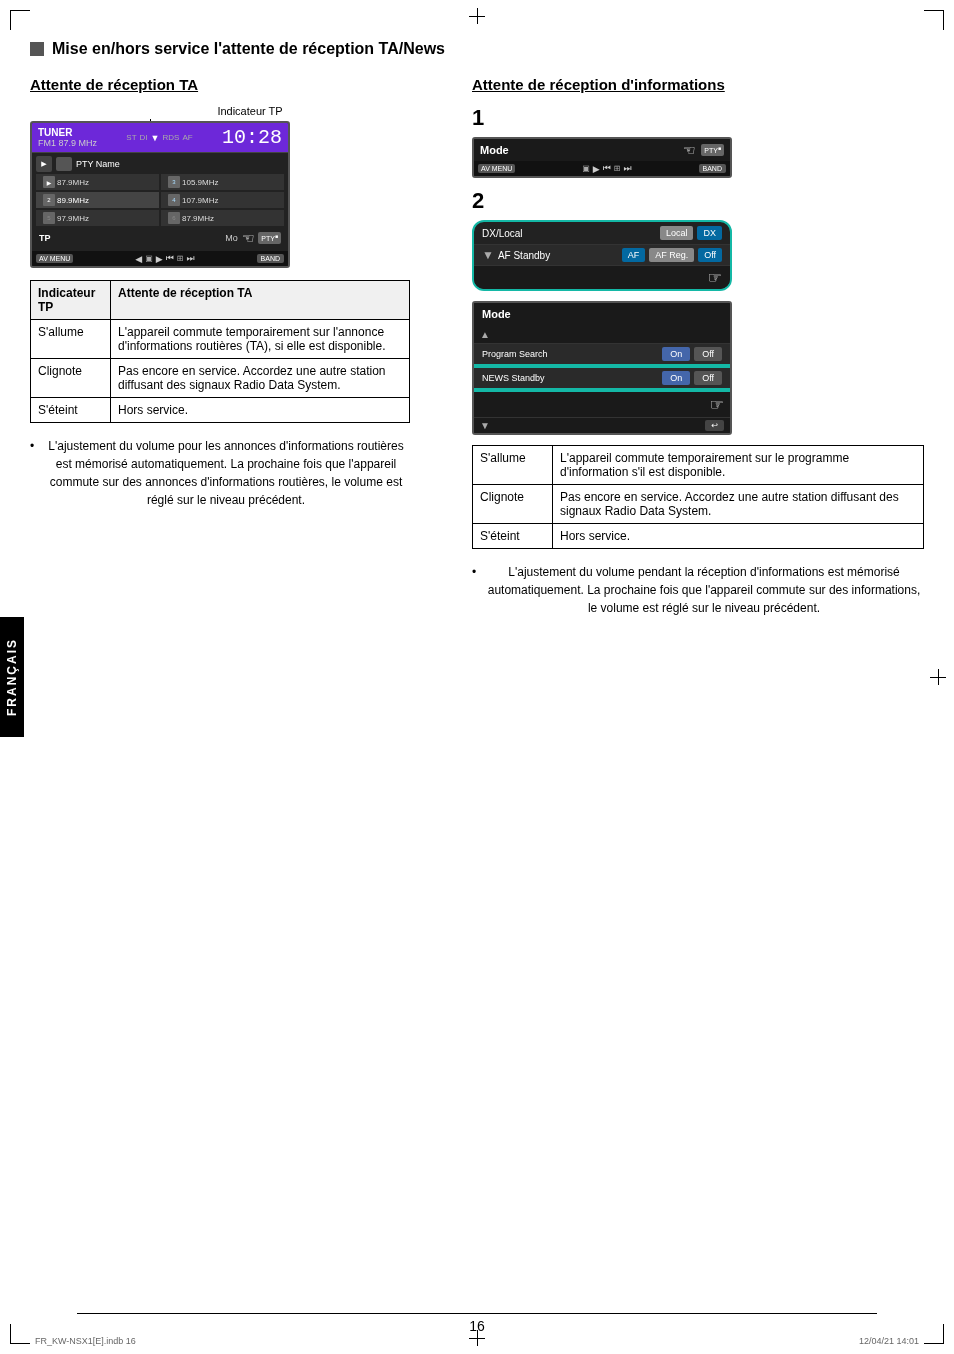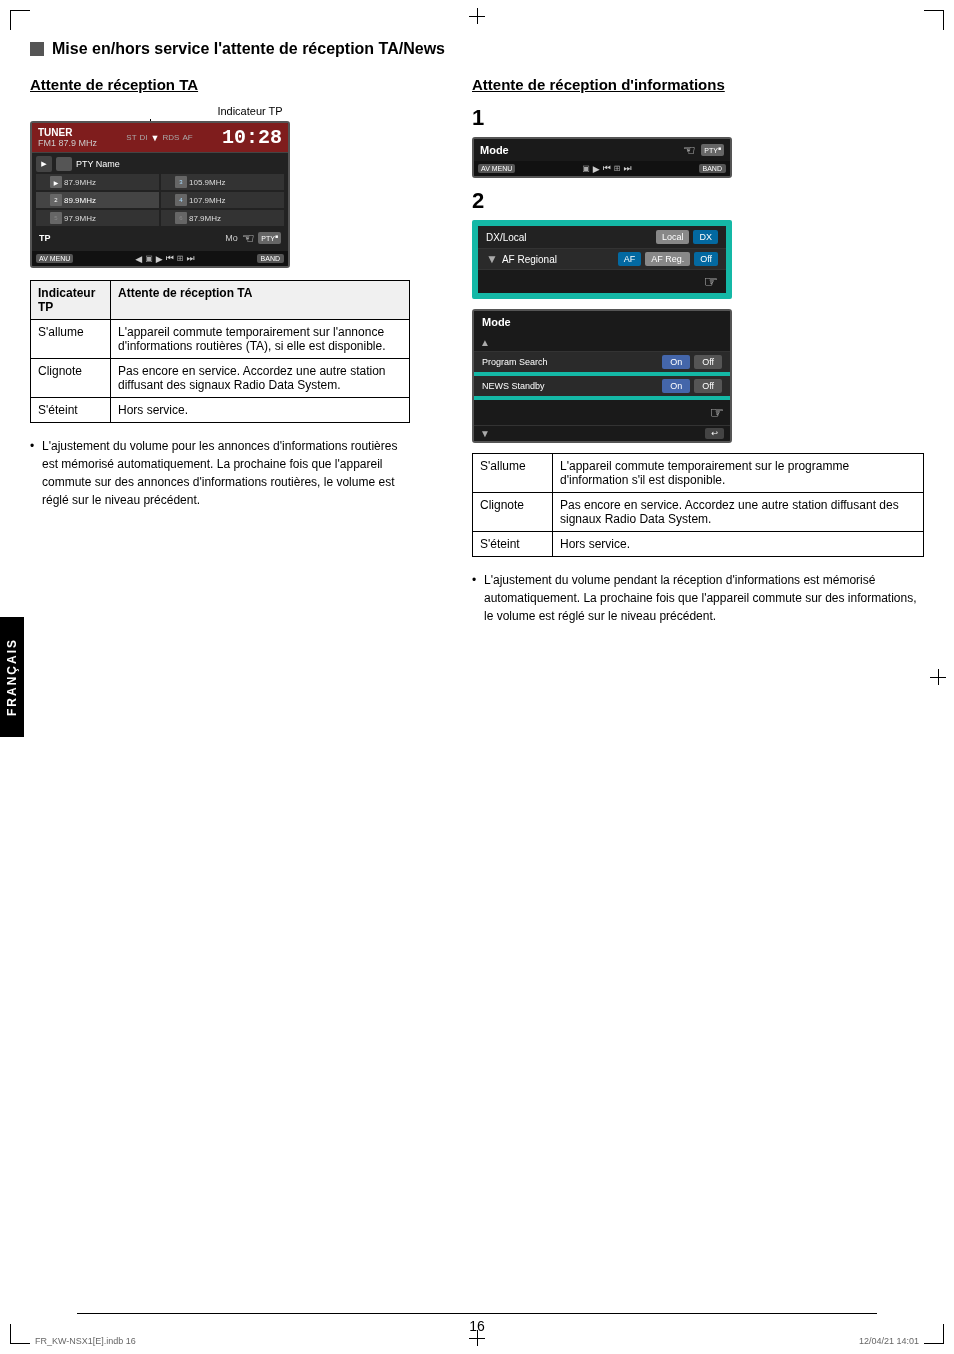--- a/index.html
+++ b/index.html
@@ -132,40 +132,40 @@
     .tuner-screen {
       width: 260px;
       background: #222;
       border: 2px solid #555;
       border-radius: 3px;
       overflow: hidden;
       margin-bottom: 12px;
       position: relative;
     }
     .tuner-header {
-      background: #7f1d1d;
+      background: #6d28d9;
       padding: 3px 6px;
       display: flex;
       align-items: center;
       justify-content: space-between;
       border-bottom: 1px solid #444;
     }
     .tuner-label {
       color: #fff;
       font-size: 10px;
       font-weight: bold;
     }
     .tuner-freq-small {
       color: #ccc;
       font-size: 9px;
     }
     .tuner-time {
       color: #fff;
       font-size: 20px;
-      font-weight: bold;
+      font-weight: normal;
       font-family: 'Courier New', monospace;
     }
     .tuner-indicators {
       display: flex;
       gap: 3px;
       font-size: 8px;
       color: #aaa;
       align-items: center;
     }
     .tuner-body {
@@ -176,21 +176,21 @@
       font-size: 9px;
     }
     .tuner-stations {
       display: grid;
       grid-template-columns: 1fr 1fr;
       gap: 2px;
       margin-bottom: 2px;
     }
     .station-item {
       background: #333;
-      padding: 2px 14px;
+      padding: 2px 7px;
       display: flex;
       align-items: center;
       gap: 2px;
     }
     .station-item.highlighted {
       background: #444;
     }
     .station-num {
       width: 12px;
       height: 12px;
@@ -271,20 +271,21 @@
       width: 80px;
       font-weight: normal;
     }
 
     
     .bullet-text {
       font-size: 12px;
       line-height: 1.5;
       padding-left: 12px;
       position: relative;
+      text-align: center;
     }
     .bullet-text::before {
       content: '•';
       position: absolute;
       left: 0;
     }
 
     
     .step-num {
       font-size: 22px;
@@ -318,22 +319,22 @@
       padding: 2px 4px;
       display: flex;
       align-items: center;
       justify-content: space-between;
     }
 
     
     .dx-screen {
       width: 260px;
       background: #222;
-      border: 6px solid #14b8a6;
-      border-radius: 2px;
+      border: 2px solid #14b8a6;
+      border-radius: 12px;
       overflow: hidden;
       margin-bottom: 10px;
     }
     .dx-row {
       display: flex;
       align-items: center;
       justify-content: space-between;
       padding: 4px 8px;
       border-bottom: 1px solid #333;
     }
@@ -616,21 +617,21 @@
       <div class="dx-screen">
         <div class="dx-row">
           <span class="dx-row-label">DX/Local</span>
           <div class="dx-options">
             <span class="dx-opt active">Local</span>
             <span class="dx-opt">DX</span>
           </div>
         </div>
         <div style="display:flex; align-items:center; padding: 3px 8px; border-bottom: 1px solid #333; background: #2a2a2a;">
           <span class="dx-arrow" style="margin-right:4px;">▼</span>
-          <span class="dx-row-label" style="flex:1;">AF Regional</span>
+          <span class="dx-row-label" style="flex:1;">AF Standby</span>
           <div class="dx-options">
             <span class="dx-opt">AF</span>
             <span class="dx-opt active">AF Reg.</span>
             <span class="dx-opt">Off</span>
           </div>
         </div>
 
         <div style="display:flex; justify-content:flex-end; padding:2px 8px; background:#1a1a1a;">
           <span style="color:#fff; font-size:16px;">☞</span>
         </div>

